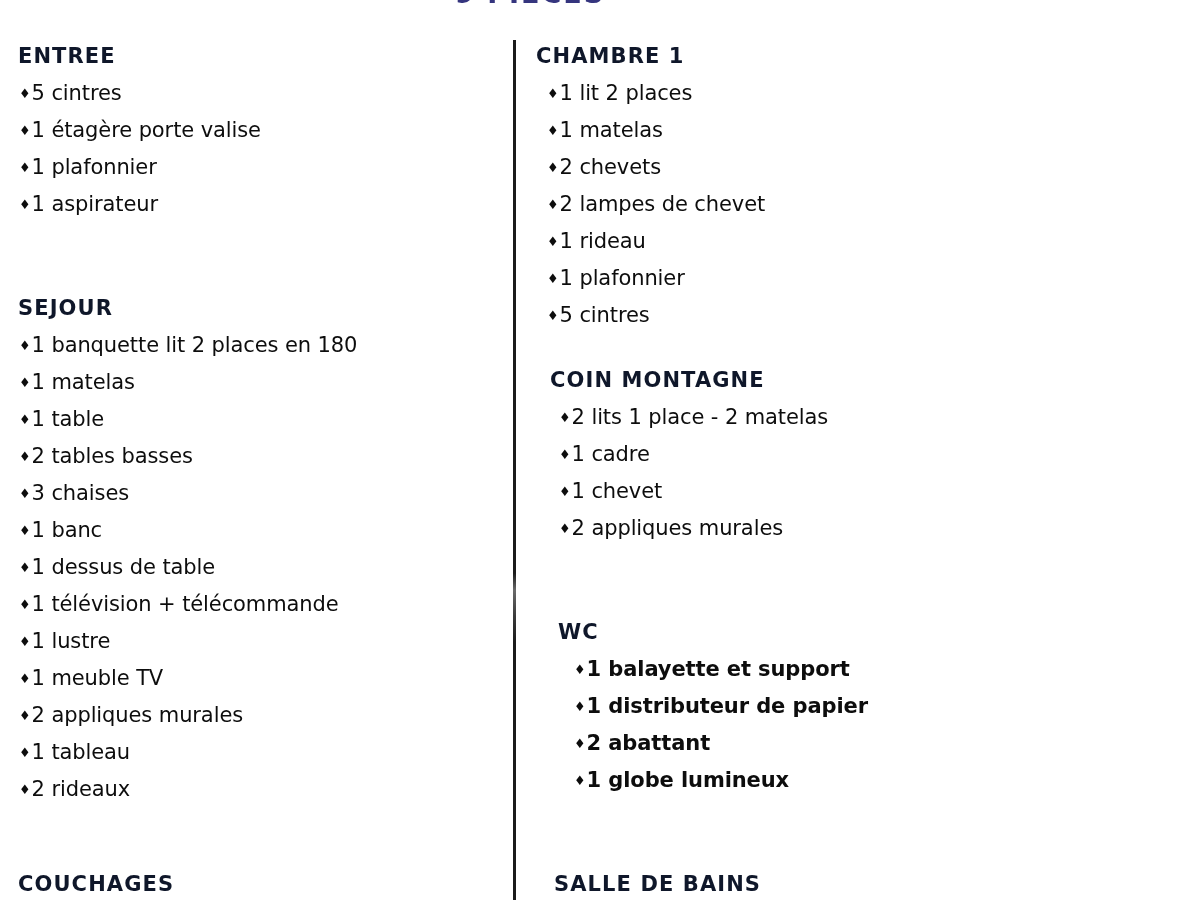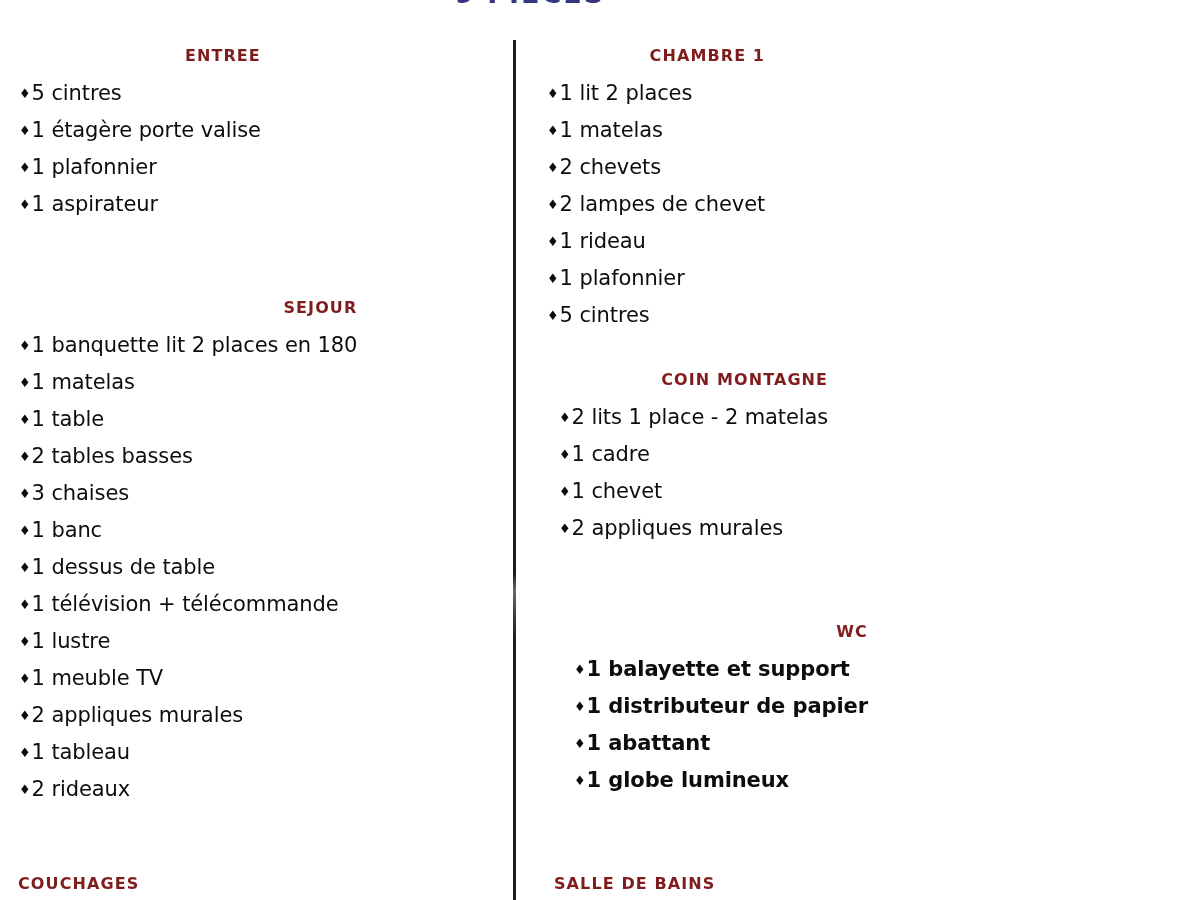--- a/index.html
+++ b/index.html
@@ -58,26 +58,25 @@
     height: 900px;
   }
   #left-column  { left: 0px;   width: 513px; }
   #right-column { left: 516px; width: 596px; }
 
   .section { position: absolute; }
 
   .section-heading {
     font-family: "DejaVu Sans", sans-serif;
     font-weight: bold;
-    font-size: 16px;
+    font-size: 21px;
     line-height: 24px;
     letter-spacing: 1.1px;
-    color: #7f1d1d;
+    color: #0f172a;
     white-space: nowrap;
-    text-align: right;
   }
 
   .item-list {
     list-style: none;
     margin: 0;
     padding: 0;
   }
   .item-list li {
     font-family: "DejaVu Sans", sans-serif;
     font-size: 21px;
@@ -186,21 +185,21 @@
       <li><span class="bullet-diamond">♦</span><span>1 chevet</span></li>
       <li><span class="bullet-diamond">♦</span><span>2 appliques murales</span></li>
     </ul>
   </div>
 
   <div class="section" id="section-wc">
     <div class="section-heading">WC</div>
     <ul class="item-list">
       <li><span class="bullet-diamond">♦</span><span>1 balayette et support</span></li>
       <li><span class="bullet-diamond">♦</span><span>1 distributeur de papier</span></li>
-      <li><span class="bullet-diamond">♦</span><span>1 abattant</span></li>
+      <li><span class="bullet-diamond">♦</span><span>2 abattant</span></li>
       <li><span class="bullet-diamond">♦</span><span>1 globe lumineux</span></li>
     </ul>
   </div>
 
   <div class="section" id="section-salle-de-bains">
     <div class="section-heading">SALLE DE BAINS</div>
   </div>
 
 </div>
 

